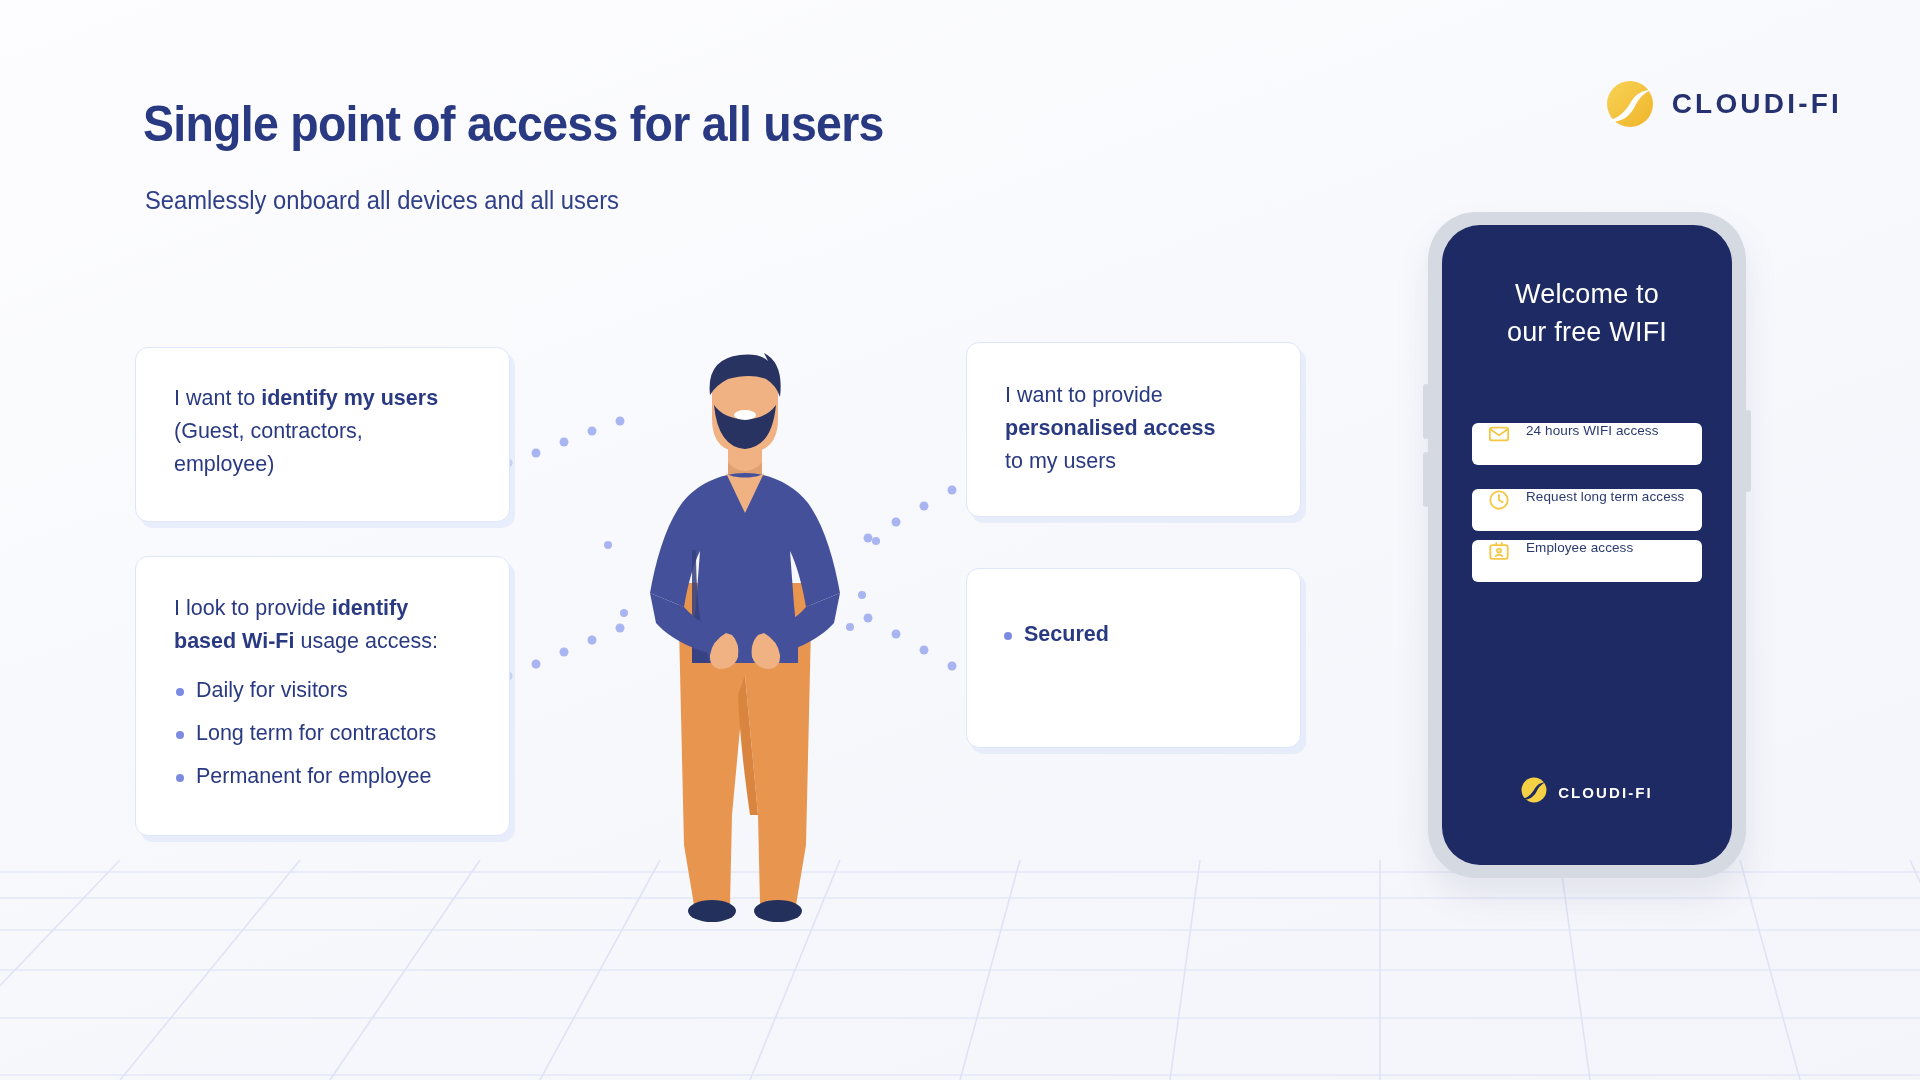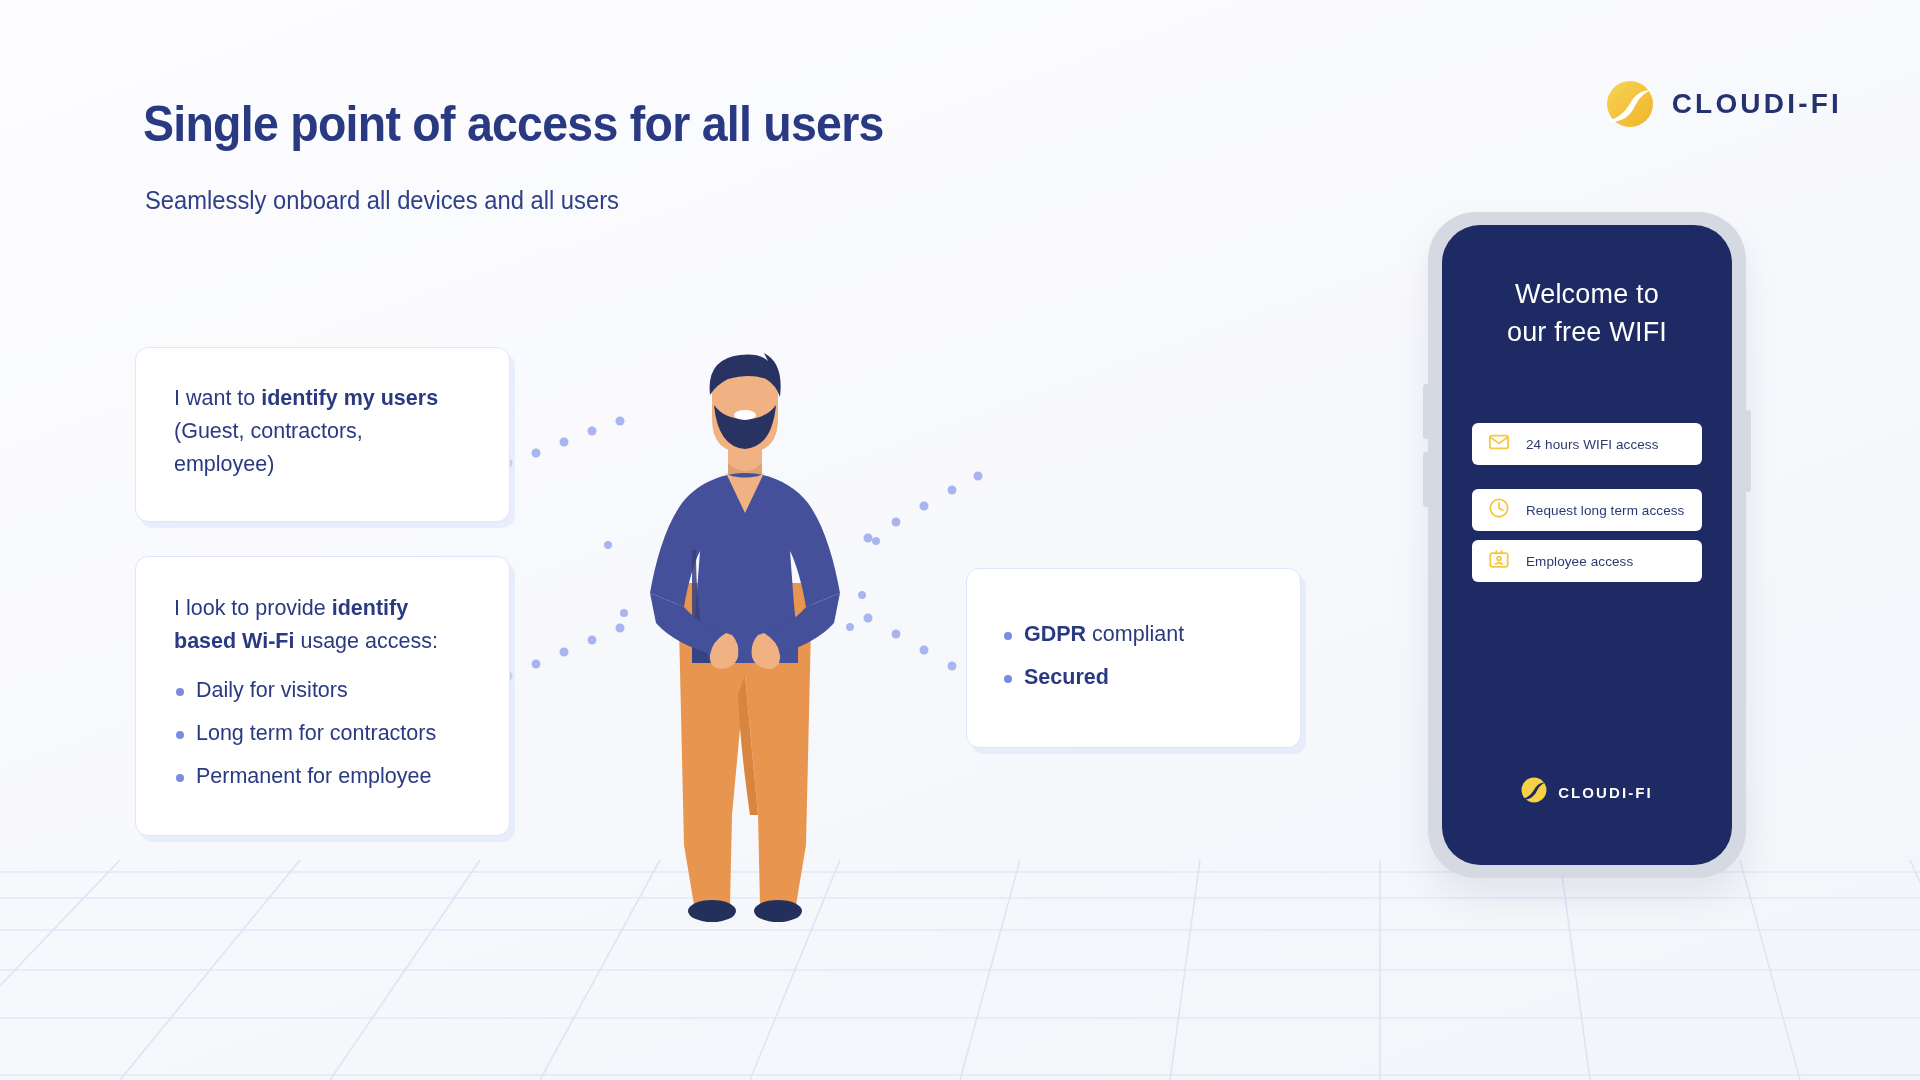--- a/index.html
+++ b/index.html
@@ -119,21 +119,21 @@
     line-height:38px;
     letter-spacing:.2px;
   }
 
   .opt {
     position:absolute;
     left:30px; right:30px;
     height:42px;
     background:#ffffff;
     border-radius:6px;
-    display:flex; align-items:center;
+    display:flex; align-items:flex-start;
     padding-left:16px;
     gap:16px;
   }
   .opt .lbl {
     font-size:13.5px;
     color:#2a3a70;
     letter-spacing:.1px;
     white-space:nowrap;
   }
   #opt1 { top:198px; }
@@ -308,24 +308,30 @@
       <span>I look to provide </span><b>identify</b><br>
       <b>based Wi-Fi</b><span> usage access:</span>
     </div>
     <ul class="bullets">
       <li>Daily for visitors</li>
       <li>Long term for contractors</li>
       <li>Permanent for employee</li>
     </ul>
   </div>
 
+  <div class="card" id="card3">
+    <div class="body">
+      <span>I want to provide</span><br>
+      <b>personalised access</b><br>
+      <span>to my users</span>
+    </div>
+  </div>
 
   <div class="card" id="card4">
     <ul class="bullets">
-      <li><b>GDPR</b><span> compliant</span></li>
       <li><b>Secured</b><span></span></li>
     </ul>
   </div>
 
   <div id="phone">
     <div class="frame"></div>
     <div class="btn-side" id="vol-up"></div>
     <div class="btn-side" id="vol-down"></div>
     <div class="btn-side" id="power"></div>
 

